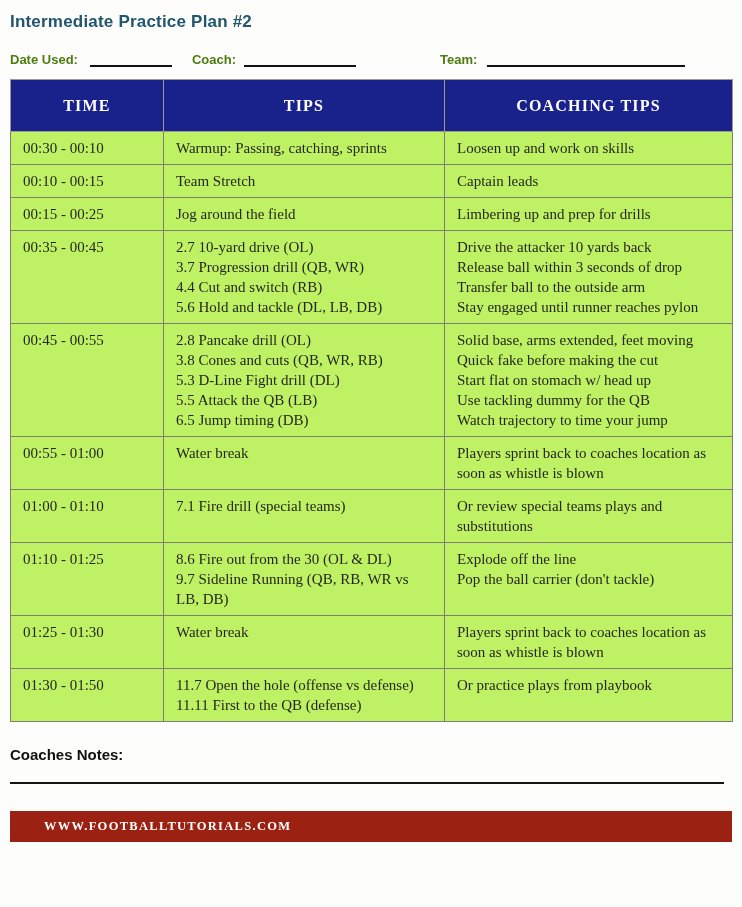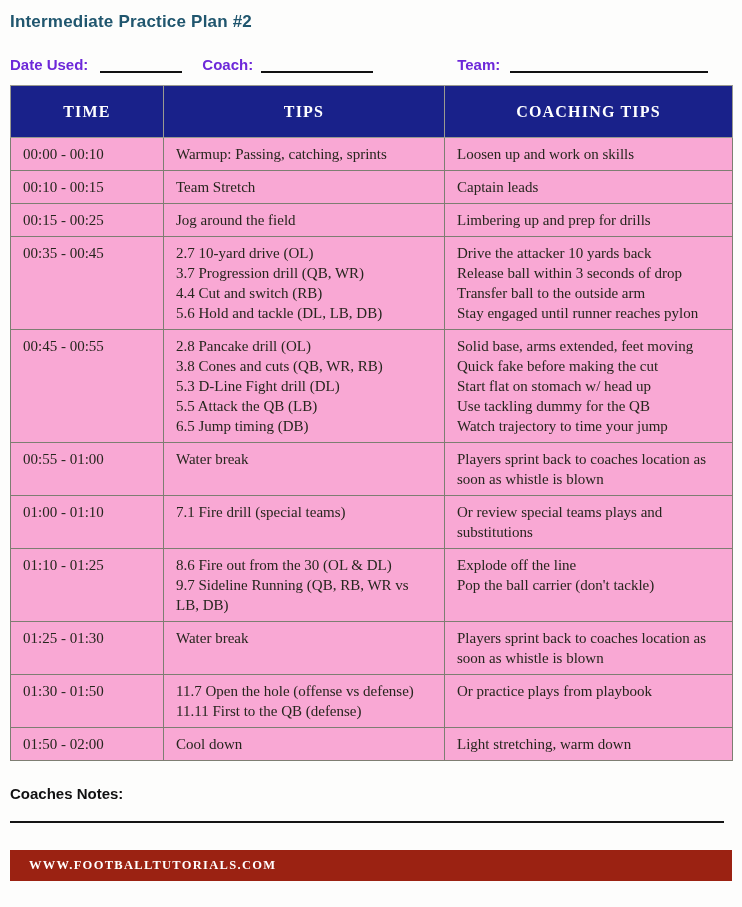--- a/index.html
+++ b/index.html
@@ -12,37 +12,37 @@
   .page { padding: 10px 10px 0 10px; box-sizing: border-box; }
 
   .title {
     color: var(--title, #20566e);
     font-size: 17px; font-weight: bold; letter-spacing: 0.2px;
     margin-top: 2px;
   }
 
   .meta-row {
     display: flex; align-items: flex-end;
-    margin-top: 24px;
-    font-size: 15px; font-weight: bold; color: #6d28d9;
+    margin-top: 18px;
+    font-size: 13px; font-weight: bold; color: #4d7c0f;
     white-space: nowrap;
   }
   .blank { border-bottom: 2px solid #111; height: 15px; display: inline-block; }
   .blank-date  { width: 82px;  margin-left: 12px; }
   .lbl-coach   { margin-left: 20px; }
   .blank-coach { width: 112px; margin-left: 8px; }
   .lbl-team    { margin-left: 84px; }
   .blank-team  { width: 198px; margin-left: 10px; }
 
   table.plan {
     margin-top: 12px;
     border-collapse: collapse;
     table-layout: fixed;
     width: 722px;
-    background: #f9a8d4;
+    background: #bef264;
   }
   table.plan th {
     background: var(--header-bg, #19218a);
     color: var(--header-text, #ffffff);
     font-family: "Liberation Serif", serif;
     font-size: 16px; font-weight: bold; letter-spacing: 1.2px;
     height: 49px; text-align: center;
     border: 1px solid #9a9a90;
   }
   table.plan td {
@@ -57,21 +57,21 @@
   .notes-line  { margin-top: 19px; width: 714px; border-bottom: 2px solid #151515; height: 0; }
 
   .banner {
     margin-top: 27px;
     width: 722px; height: 31px;
     background: var(--banner-bg, #9b2212);
     box-sizing: border-box;
     color: #fff;
     font-family: "Liberation Serif", serif;
     font-size: 12.5px; font-weight: bold; letter-spacing: 1.3px;
-    line-height: 31px; padding-left: 19px;
+    line-height: 31px; padding-left: 34px;
   }
 </style>
 </head>
 <body>
 
 <div class="page">
 
   <div class="title">Intermediate Practice Plan #2</div>
 
   <div class="meta-row">
@@ -91,21 +91,21 @@
     </colgroup>
     <thead>
       <tr>
         <th>TIME</th>
         <th>TIPS</th>
         <th>COACHING TIPS</th>
       </tr>
     </thead>
     <tbody>
         <tr>
-          <td>00:00 - 00:10</td>
+          <td>00:30 - 00:10</td>
           <td>
             <div>Warmup: Passing, catching, sprints</div>
           </td>
           <td>
             <div>Loosen up and work on skills</div>
           </td>
         </tr>
         <tr>
           <td>00:10 - 00:15</td>
           <td>
@@ -197,29 +197,20 @@
         <tr>
           <td>01:30 - 01:50</td>
           <td>
             <div>11.7 Open the hole (offense vs defense)</div>
             <div>11.11 First to the QB (defense)</div>
           </td>
           <td>
             <div>Or practice plays from playbook</div>
           </td>
         </tr>
-        <tr>
-          <td>01:50 - 02:00</td>
-          <td>
-            <div>Cool down</div>
-          </td>
-          <td>
-            <div>Light stretching, warm down</div>
-          </td>
-        </tr>
       </tbody>
   </table>
 
   <div class="notes-label">Coaches Notes:</div>
   <div class="notes-line"></div>
 
   <div class="banner">
     <span>WWW.FOOTBALLTUTORIALS.COM</span>
   </div>
 

